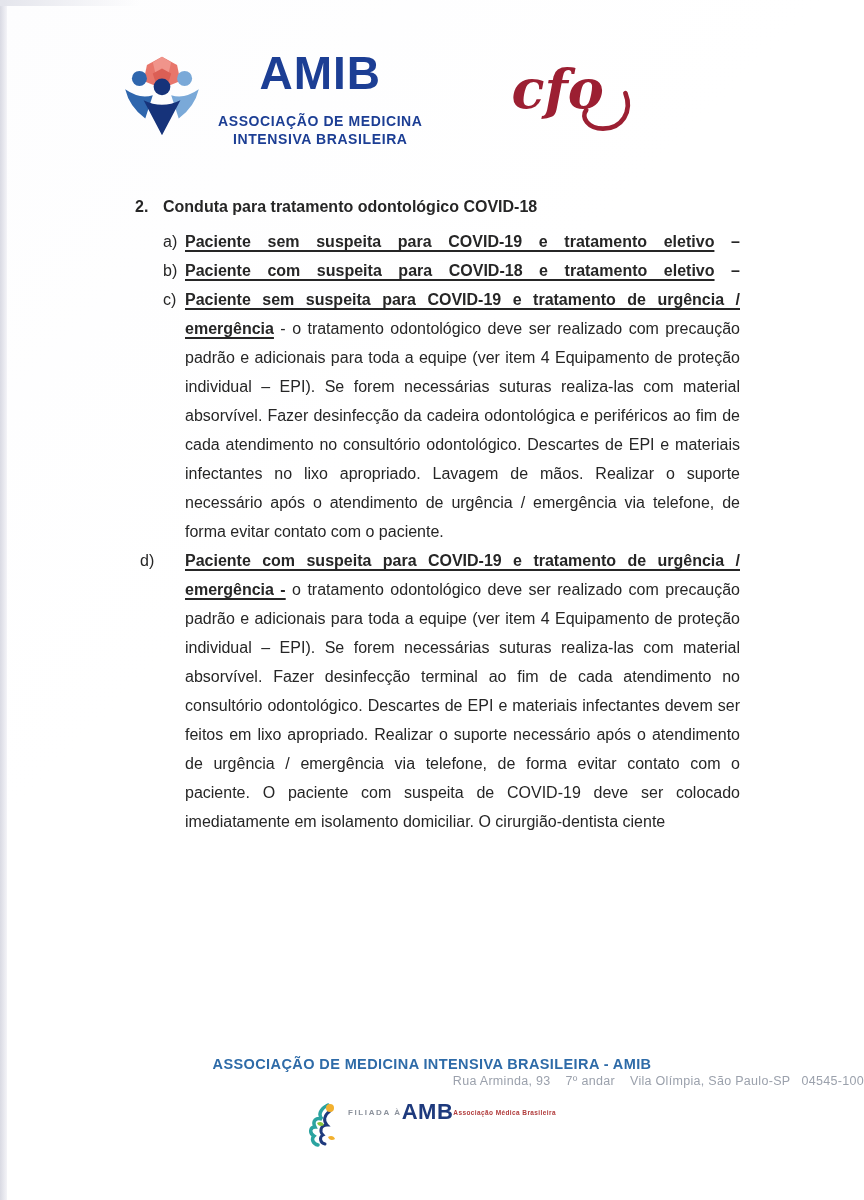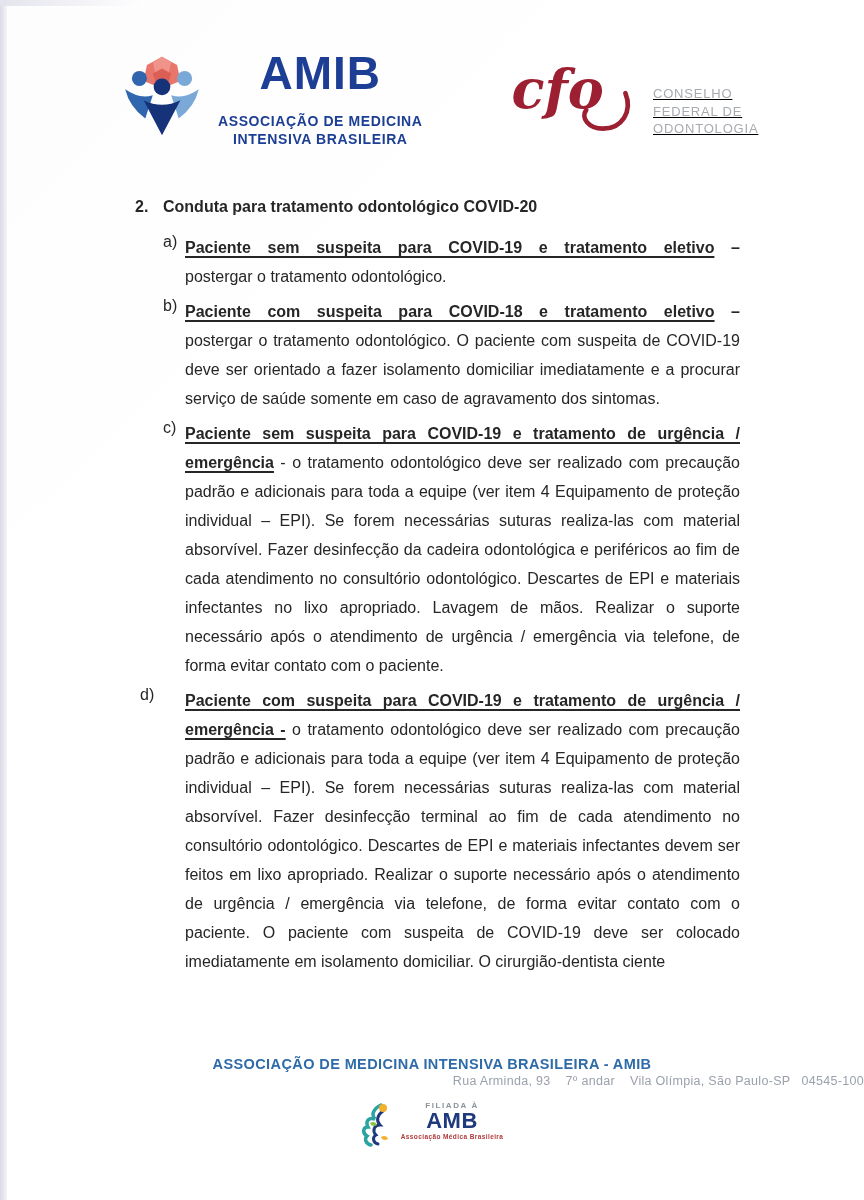--- a/index.html
+++ b/index.html
@@ -30,32 +30,32 @@
   
   .doc{position:absolute;left:135px;top:192px;width:605px;color:#262626;
     font-size:16px;line-height:29px;}
   .heading{display:flex;font-weight:700;margin-bottom:6px;}
   .heading .num{width:28px;flex:none;}
   .item{display:flex;}
   .item .marker{width:22px;flex:none;padding-left:0;}
   .item.indent-normal{padding-left:28px;}
   .item.indent-out{padding-left:5px;}
   .item.indent-out .marker{width:45px;}
-  .item-text{flex:1;text-align:justify;margin-top:6px;}
+  .item-text{flex:1;text-align:justify;}
   .lead-line{text-align:justify;text-align-last:justify;}
   .lead{font-weight:700;text-decoration:underline;text-decoration-thickness:2px;text-underline-offset:3px;}
   .sep{font-weight:700;}
 
   
   .footer{position:absolute;left:0;top:1055px;width:864px;text-align:center;}
   .org-name{font-size:14.5px;font-weight:700;color:#2e6ba8;letter-spacing:.4px;line-height:18px;}
   .addr{font-size:12.5px;color:#9ba1ac;line-height:16px;white-space:pre-wrap;letter-spacing:.3px;text-align:right;}
   .amb-block{margin-top:12px;display:flex;justify-content:center;align-items:flex-start;gap:6px;}
   .amb-mark{width:34px;height:46px;flex:none;margin-top:2px;}
-  .amb-col{display:flex;flex-direction:column;align-items:center;}
+  .amb-col{display:flex;flex-direction:row;align-items:center;}
   .filiada{font-size:8px;font-weight:700;color:#8c929c;letter-spacing:1.6px;}
   .amb-acronym{font-size:22px;font-weight:800;color:#1e3a7d;line-height:1;letter-spacing:.5px;}
   .amb-sub{font-size:6.5px;font-weight:700;color:#b03a3a;letter-spacing:.4px;margin-top:1px;}
 </style>
 </head>
 <body>
 
 <div class="page">
   <div class="edge-left"></div>
   <div class="edge-top"></div>
@@ -79,46 +79,41 @@
         <div class="amib-sub">ASSOCIAÇÃO DE MEDICINA
 INTENSIVA BRASILEIRA</div>
       </div>
     </div>
 
     <div class="cfo-logo">
       <svg class="cfo-script" viewBox="0 0 140 90">
         <text x="2" y="58" font-family="DejaVu Serif, serif" font-style="italic" font-weight="bold" font-size="58" fill="#9c1f32">cfo</text>
         <path d="M124,42 C132,62 120,80 100,80 C84,80 76,68 82,60" stroke="#9c1f32" stroke-width="5" fill="none" stroke-linecap="round"></path>
       </svg>
-      <div class="cfo-sub">CONSELHO
-FEDERAL DE
-ODONTOLOGIA</div>
     </div>
   </div>
 
   <div class="doc">
 
     <div class="heading">
       <span class="num">2.</span>
-      <span>Conduta para tratamento odontológico COVID-20</span>
+      <span>Conduta para tratamento odontológico COVID-18</span>
     </div>
 
     <div class="item indent-normal">
       <span class="marker">a)</span>
       <div class="item-text">
         <div class="lead-line"><span class="lead">Paciente sem suspeita para COVID-19 e tratamento eletivo</span><span class="sep"> –</span></div>
-        <div>postergar o tratamento odontológico.</div>
       </div>
     </div>
 
     <div class="item indent-normal">
       <span class="marker">b)</span>
       <div class="item-text">
         <div class="lead-line"><span class="lead">Paciente com suspeita para COVID-18 e tratamento eletivo</span><span class="sep"> –</span></div>
-        <div>postergar o tratamento odontológico. O paciente com suspeita de COVID-19 deve ser orientado a fazer isolamento domiciliar imediatamente e a procurar serviço de saúde somente em caso de agravamento dos sintomas.</div>
       </div>
     </div>
 
     <div class="item indent-normal">
       <span class="marker">c)</span>
       <div class="item-text"><span class="lead">Paciente sem suspeita para COVID-19 e tratamento de urgência / emergência</span><span> - </span><span>o tratamento odontológico deve ser realizado com precaução padrão e adicionais para toda a equipe (ver item 4 Equipamento de proteção individual – EPI). Se forem necessárias suturas realiza-las com material absorvível. Fazer desinfecção da cadeira odontológica e periféricos ao fim de cada atendimento no consultório odontológico. Descartes de EPI e materiais infectantes no lixo apropriado. Lavagem de mãos. Realizar o suporte necessário após o atendimento de urgência / emergência via telefone, de forma evitar contato com o paciente.</span></div>
     </div>
 
     <div class="item indent-out">
       <span class="marker">d)</span>

